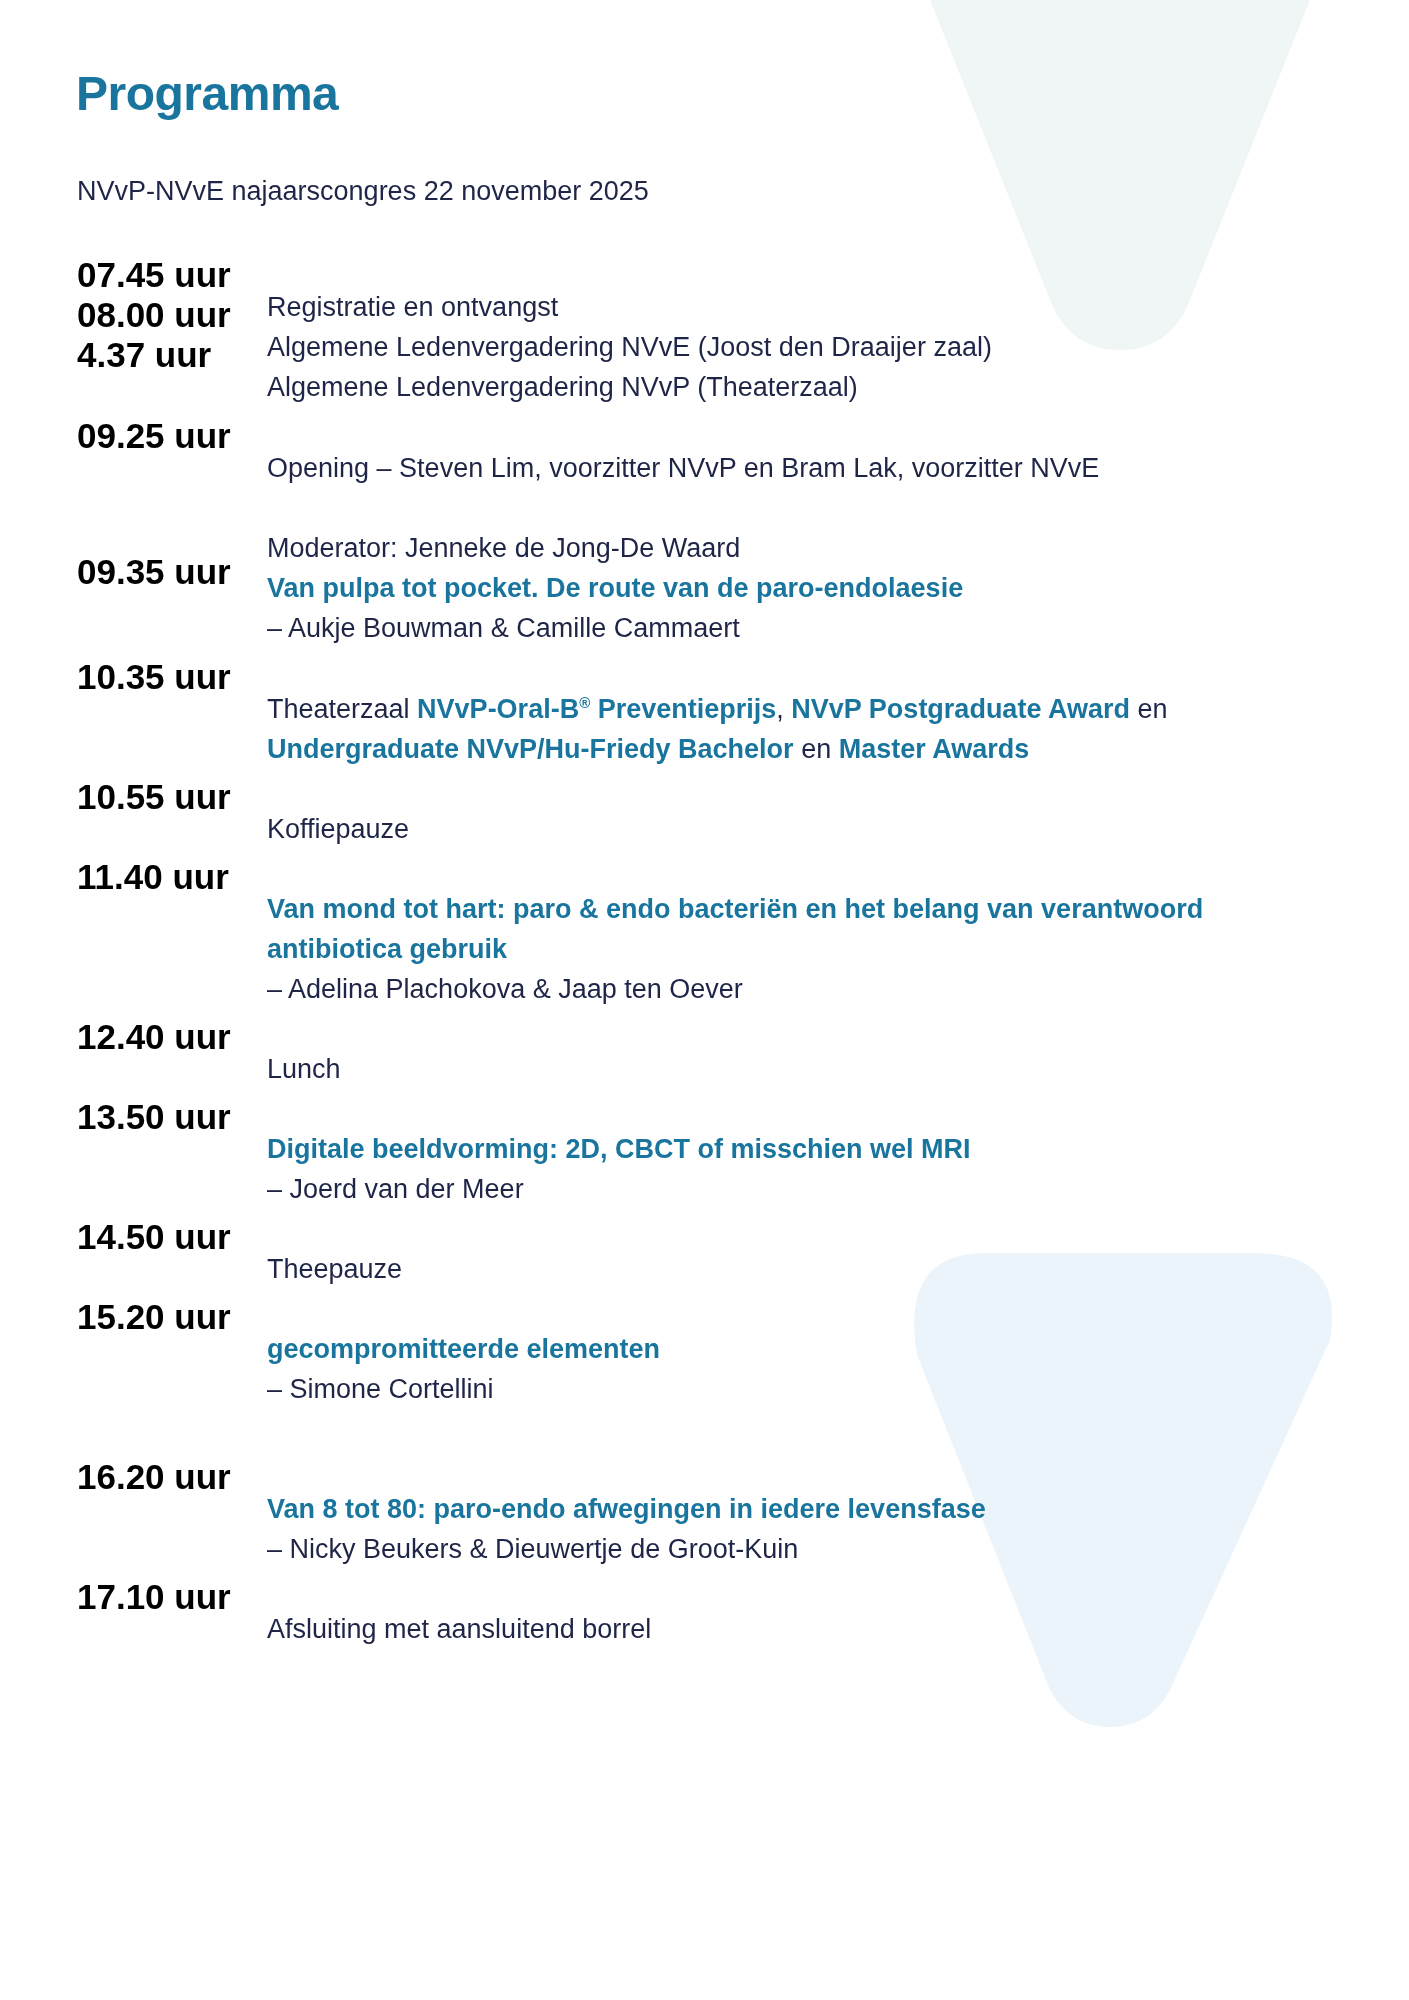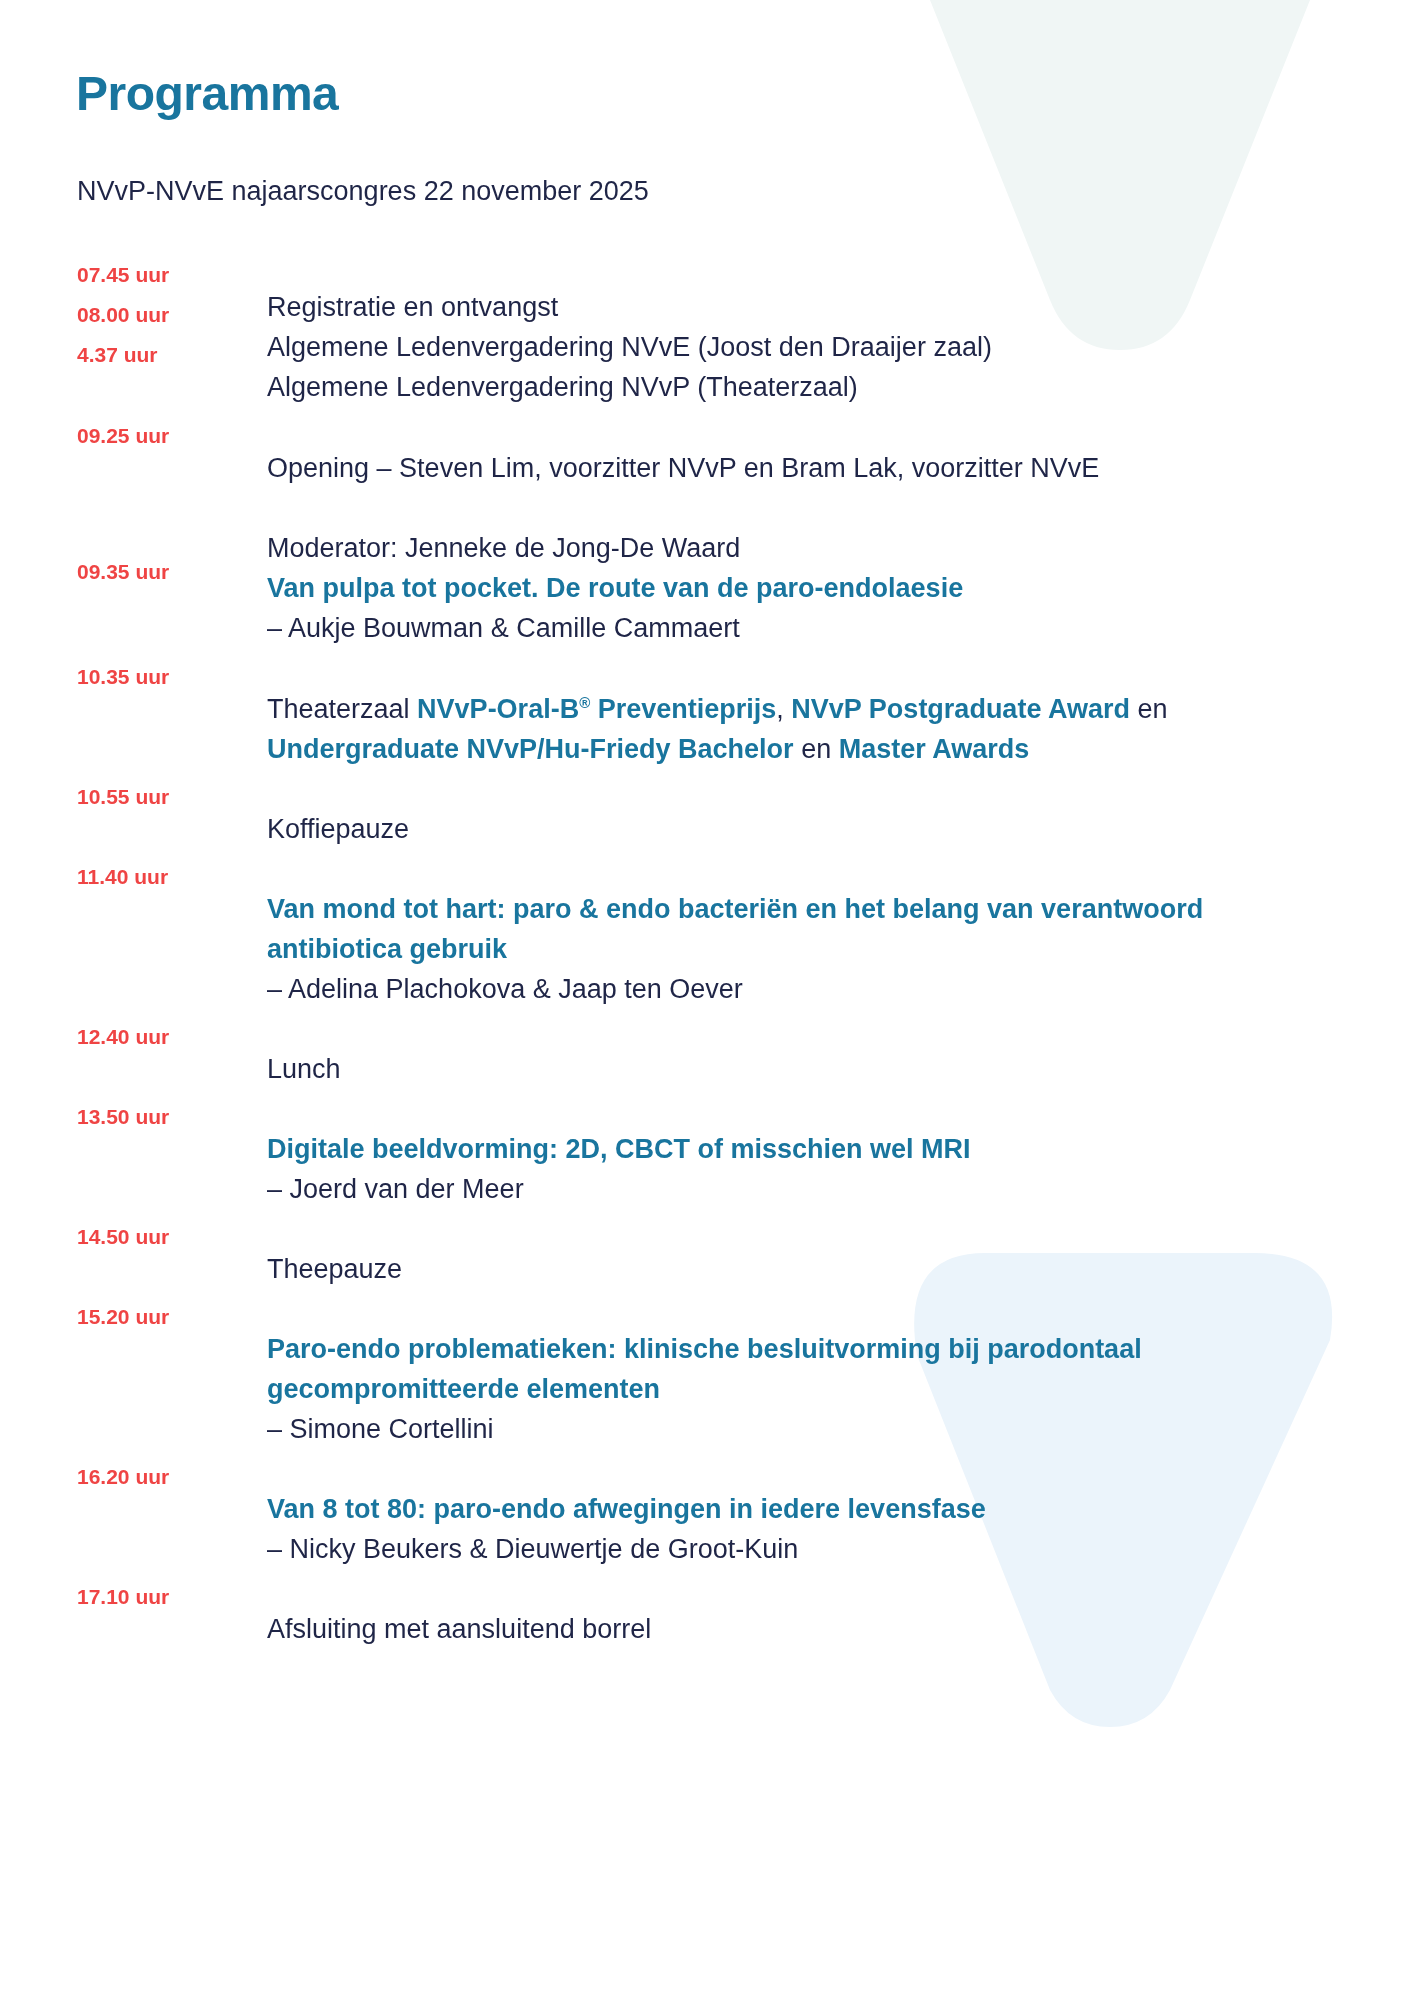--- a/index.html
+++ b/index.html
@@ -18,21 +18,21 @@
     line-height: 1;
   }
   .subtitle {
     position: absolute; left: 77px; top: 138px;
     font-size: 27px; color: #1f2547; line-height: 1; margin-top: 40px;
   }
 
   .row { position: absolute; left: 0; width: 1409px; }
   .time {
     position: absolute; left: 77px; width: 180px;
-    font-size: 21px; font-weight: 700; color: #ef4444; line-height: 40px;
+    font-size: 35px; font-weight: 700; color: #000000; line-height: 40px;
     white-space: nowrap;
   }
   .body {
     position: absolute; left: 267px; width: 1060px;
     font-size: 27px; line-height: 40px; color: #1f2547; margin-top: 32px;
   }
   .line { display: block; white-space: nowrap; }
   .hl { color: #19759e; font-weight: 700; }
   sup { font-size: 15px; line-height: 0; }
 </style>
@@ -129,21 +129,20 @@
   <div class="row" style="top:1217px;">
     <div class="time">14.50 uur</div>
     <div class="body">
         <span class="line">Theepauze</span>
       </div>
   </div>
 
   <div class="row" style="top:1297px;">
     <div class="time">15.20 uur</div>
     <div class="body">
-      <span class="line hl">Paro-endo problematieken: klinische besluitvorming bij parodontaal</span>
       <span class="line hl">gecompromitteerde elementen</span>
       <span class="line">– Simone Cortellini</span>
     </div>
   </div>
 
   <div class="row" style="top:1457px;">
     <div class="time">16.20 uur</div>
     <div class="body">
       <span class="line hl">Van 8 tot 80: paro-endo afwegingen in iedere levensfase</span>
       <span class="line">– Nicky Beukers &amp; Dieuwertje de Groot-Kuin</span>

